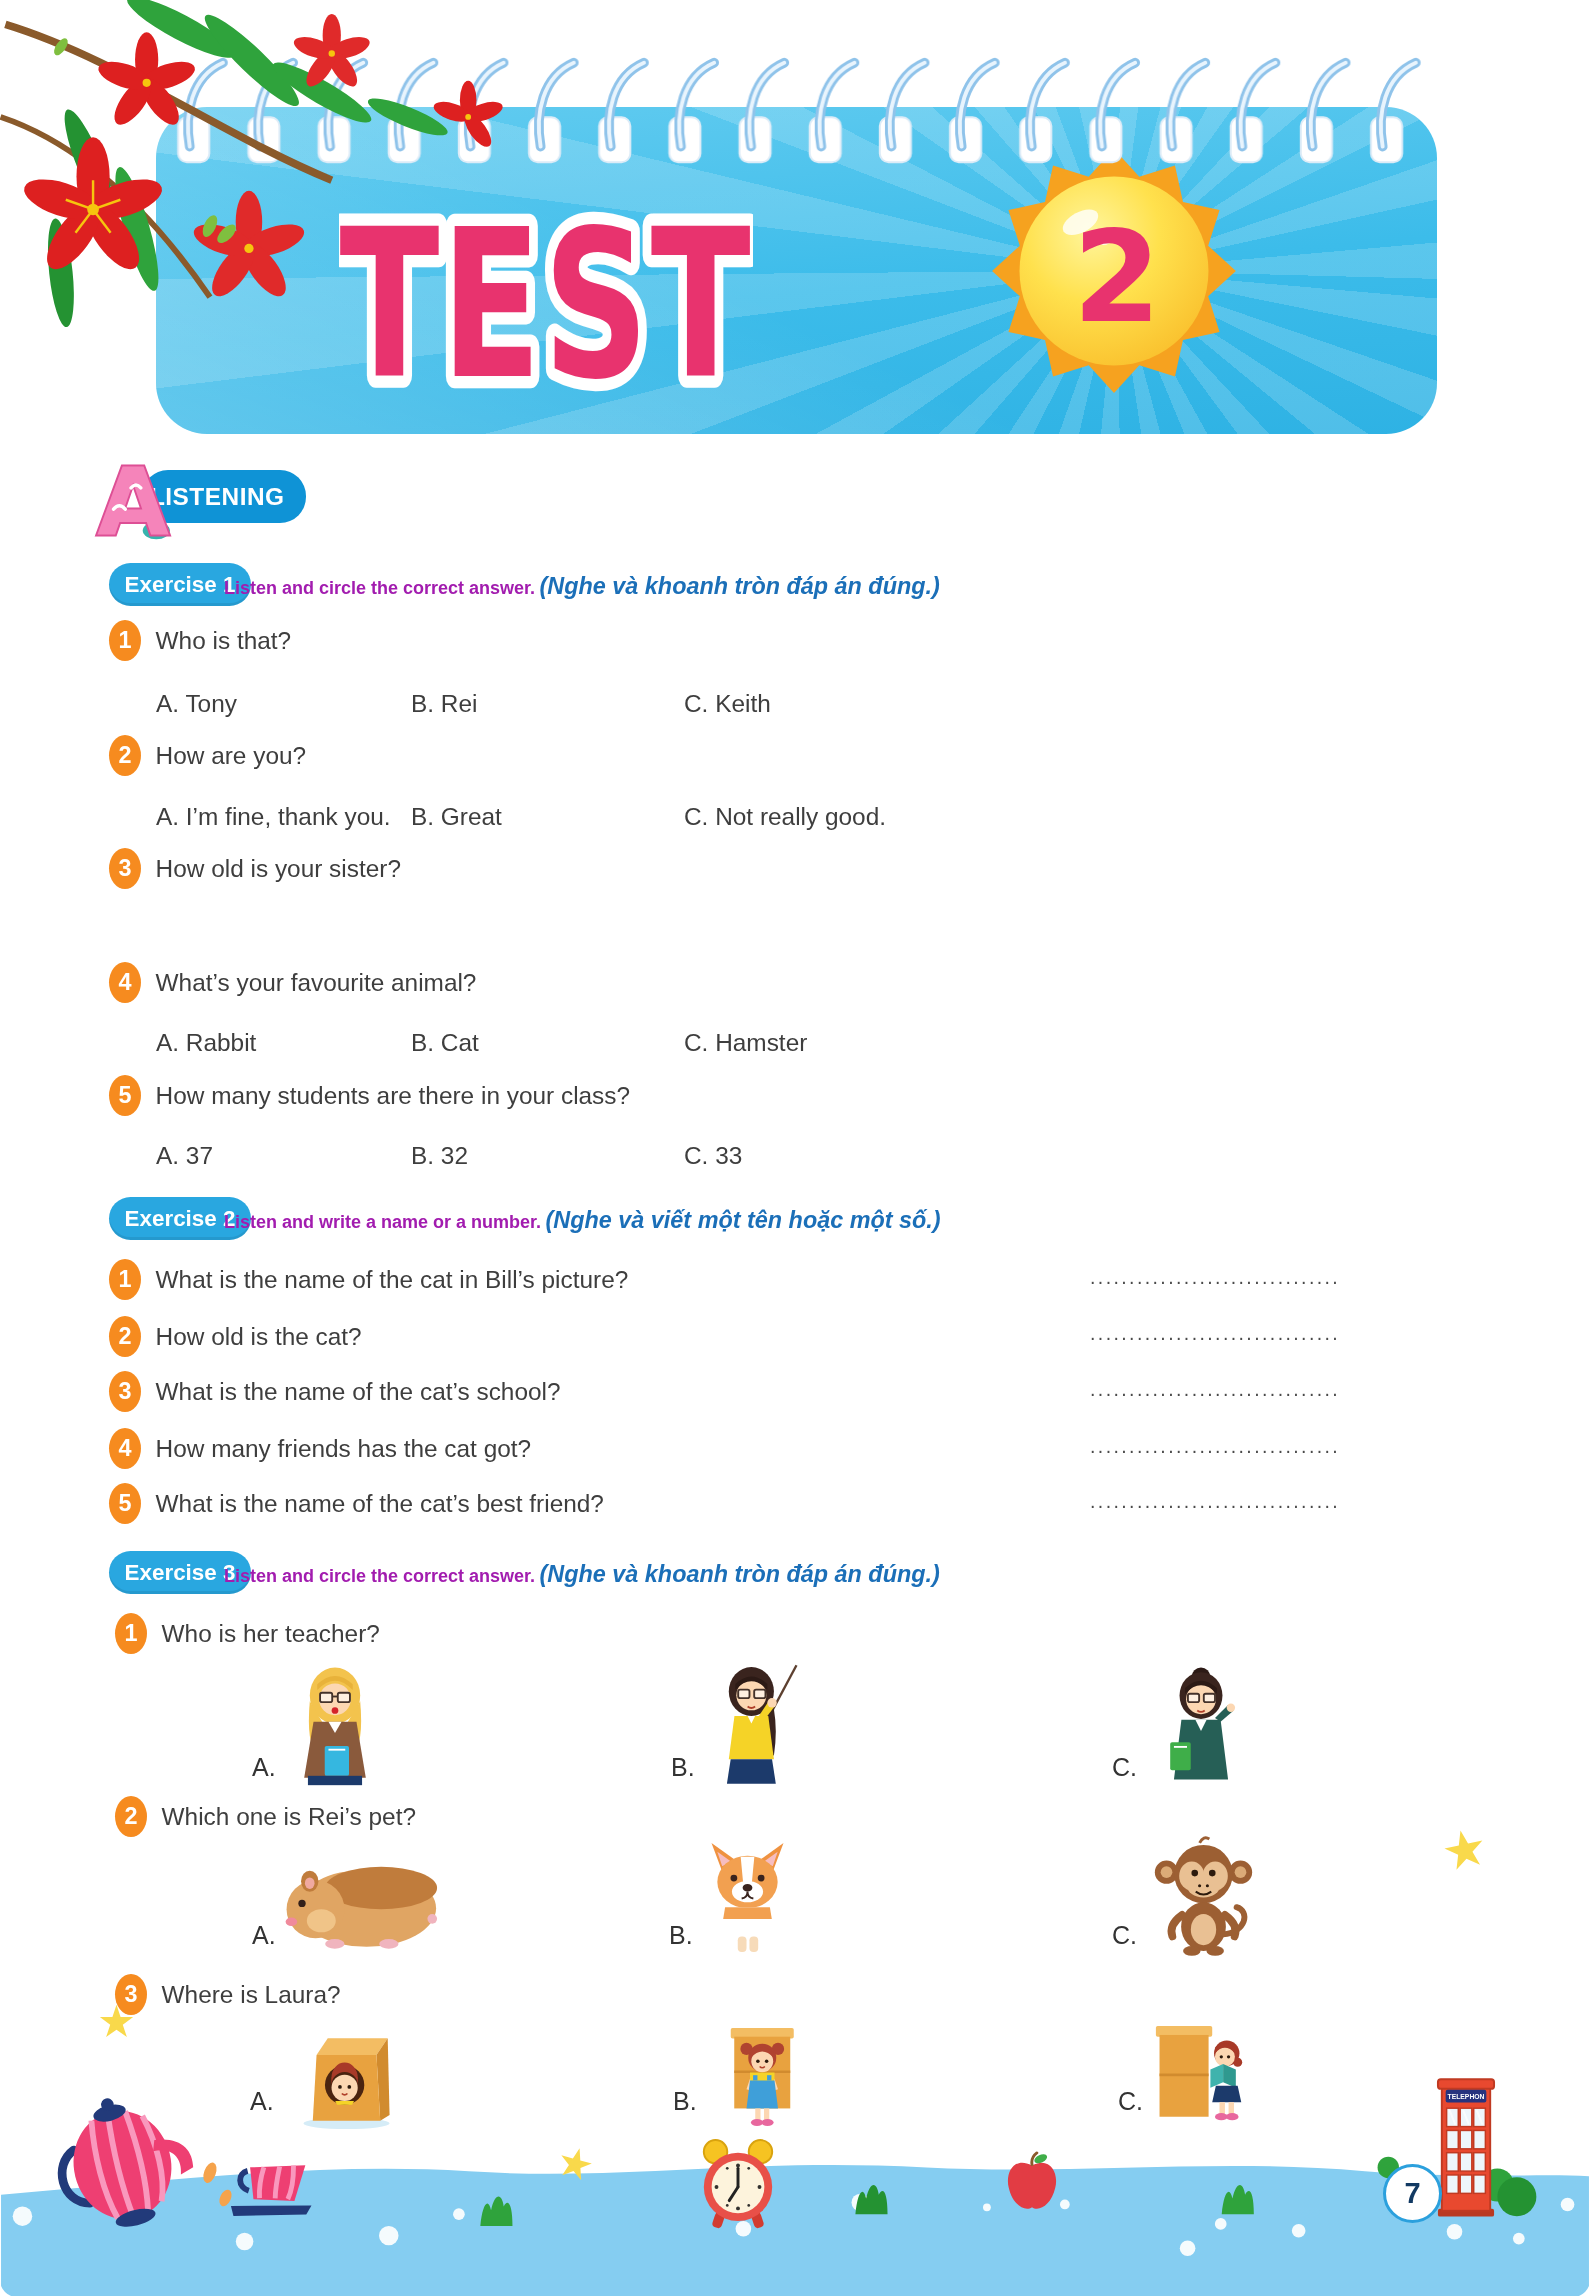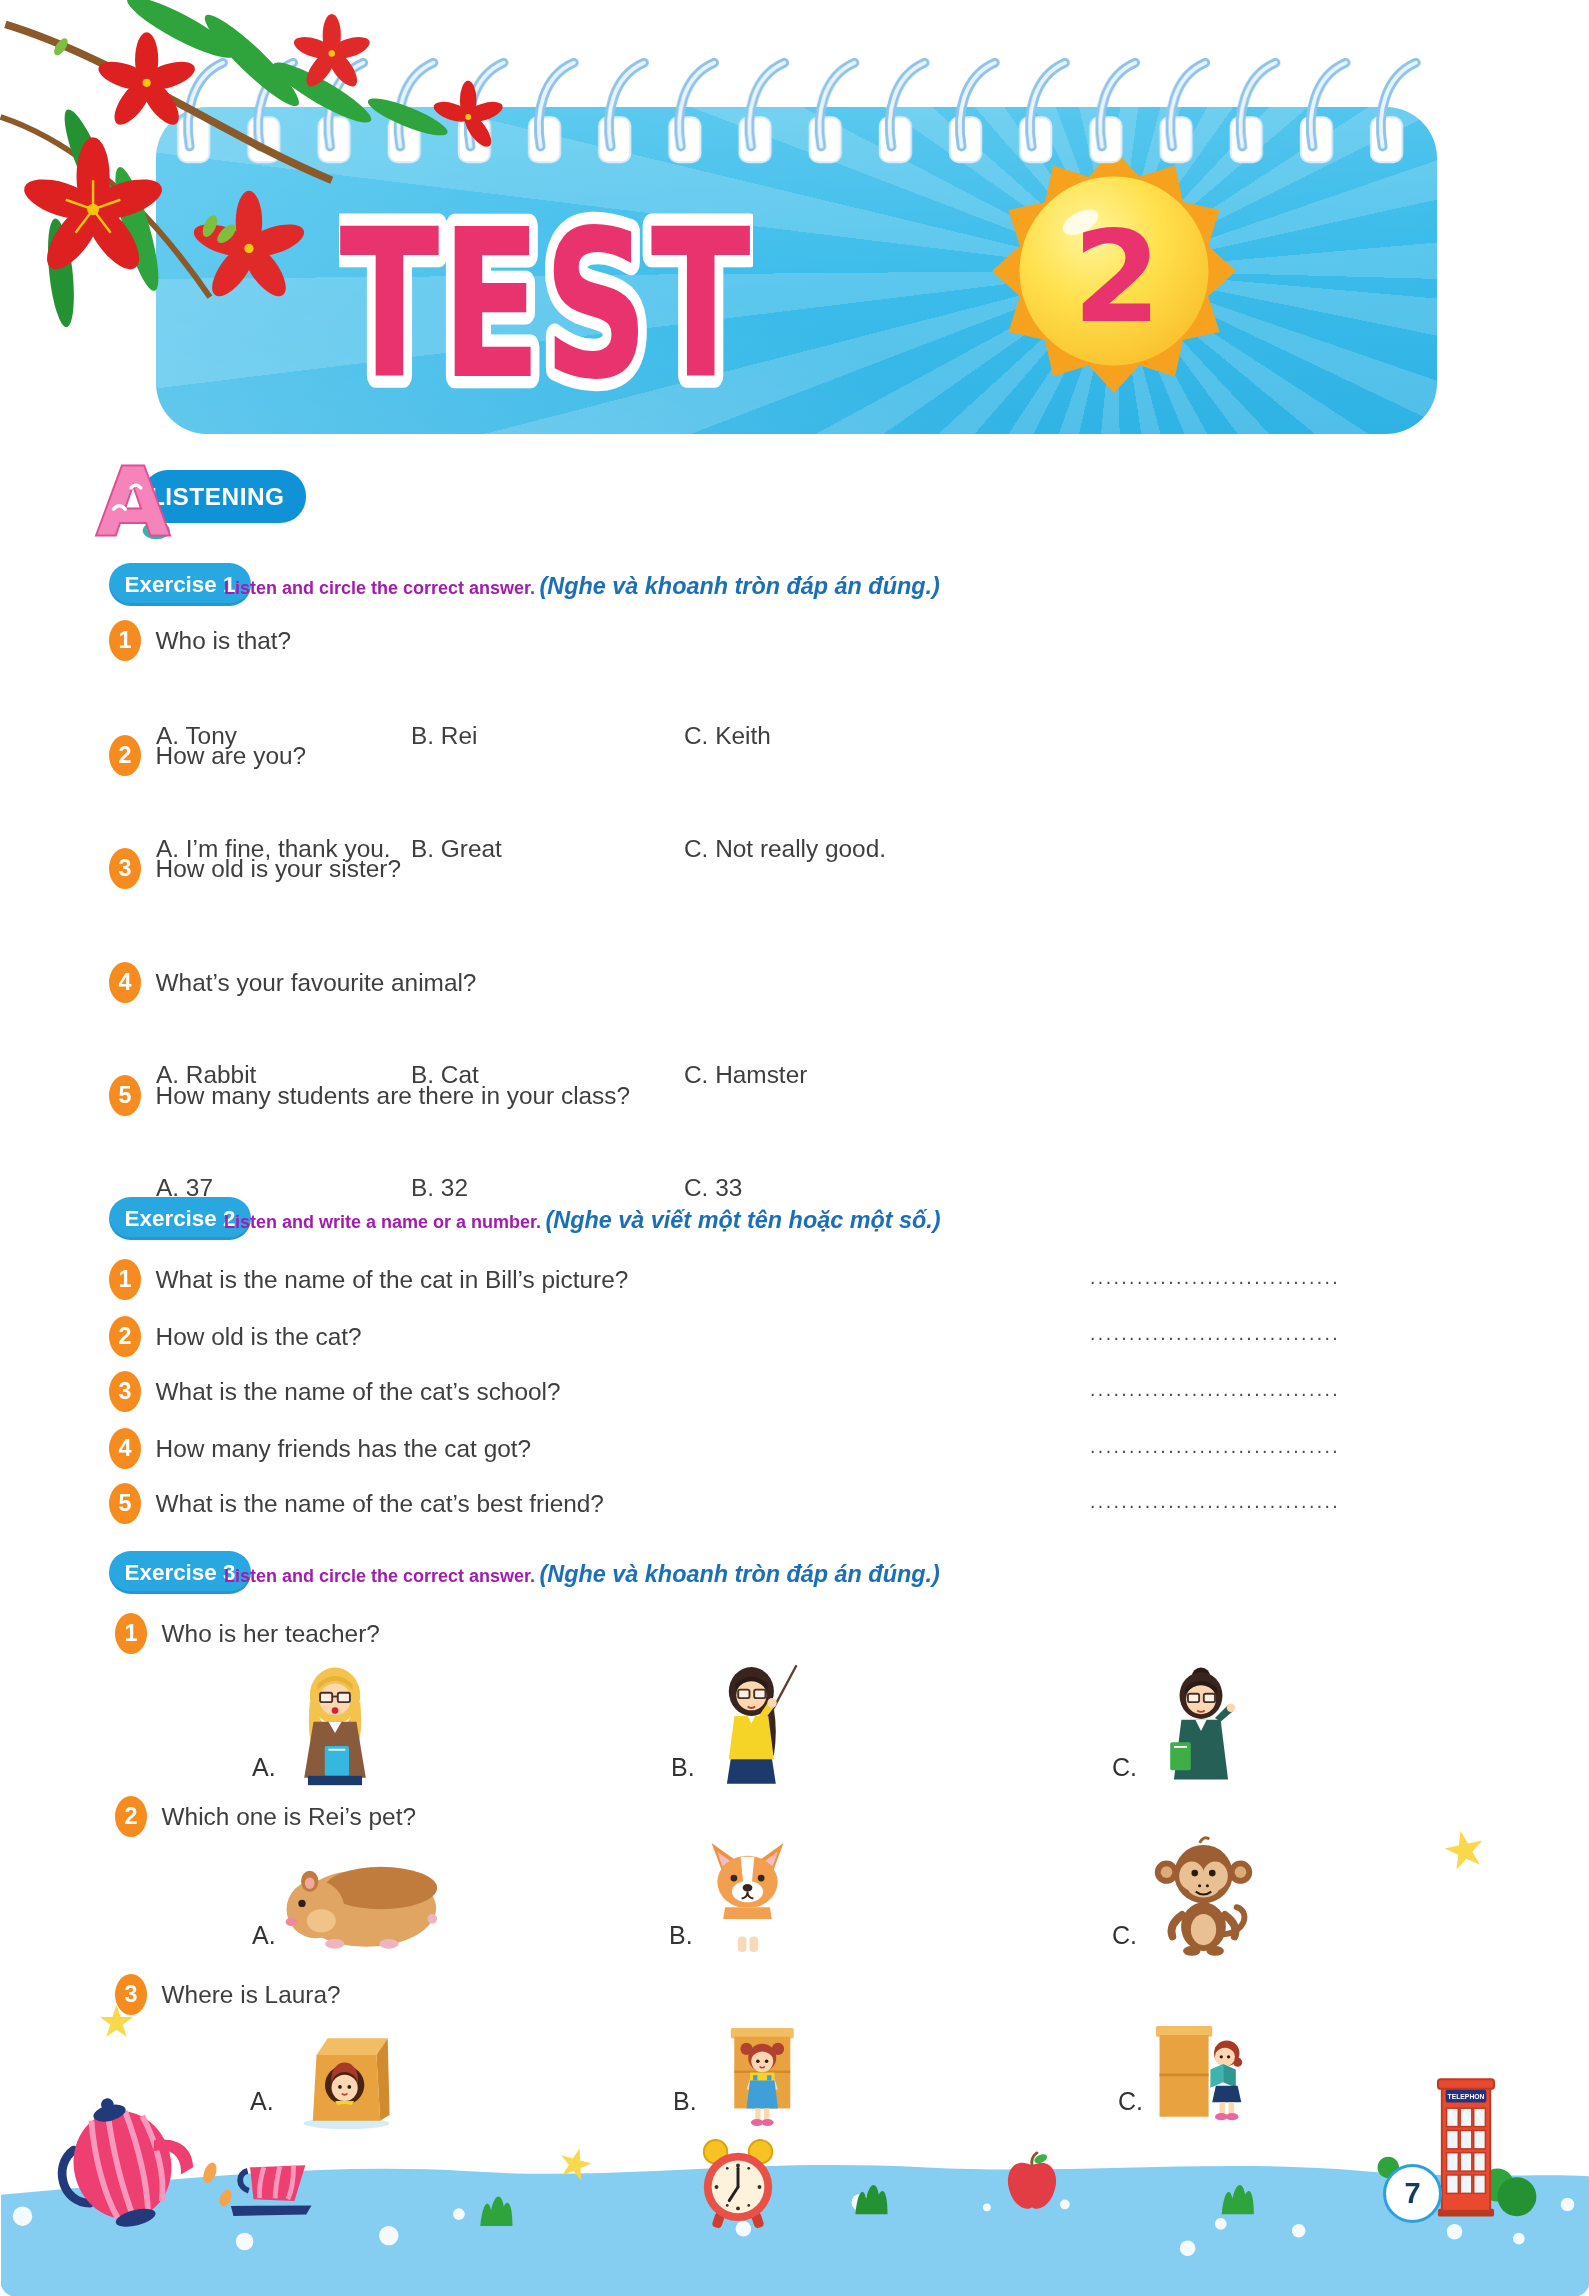--- a/index.html
+++ b/index.html
@@ -27,21 +27,21 @@
   .ex-instr{position:absolute;left:224px;white-space:nowrap;}
   .ex-instr b{font-size:18px;color:#a21caf;}
   .ex-instr i{font-size:23.4px;color:#1b6fb8;font-weight:600;}
   
   .q-row{position:absolute;left:109px;display:flex;align-items:center;gap:14.6px;height:43px;}
   .q-row.ex3{left:115px;}
   .qnum{min-width:32px;width:32px;height:41px;border-radius:50%;background:#f68b1f;color:#fff;
         font-weight:bold;font-size:23.4px;display:flex;align-items:center;justify-content:center;}
   .qtext{font-size:24.4px;color:#3e3e3e;}
   .optline{position:absolute;left:0;width:1590px;height:35px;}
-  .opt{position:absolute;font-size:24.4px;color:#3e3e3e;white-space:nowrap;margin-top:32px;}
+  .opt{position:absolute;font-size:24.4px;color:#3e3e3e;white-space:nowrap;}
   .opt.a{left:156px;} .opt.b{left:411px;} .opt.c{left:684px;}
   .dotline{position:absolute;left:1090px;width:252px;height:29px;overflow:hidden;
         font-size:19.5px;letter-spacing:2.4px;color:#4a4a4a;white-space:nowrap;}
   .pic-label{position:absolute;font-size:25px;color:#333;}
   .pic{position:absolute;}
   
   .wave{position:absolute;left:0;top:2146px;width:1590px;height:151px;}
   .page-circle{position:absolute;left:1383px;top:2164px;width:53px;height:53px;border-radius:50%;
         background:#fff;border:3.9px solid #2ba0dd;display:flex;align-items:center;justify-content:center;
         font-size:29px;font-weight:bold;color:#123a63;z-index:6;}

